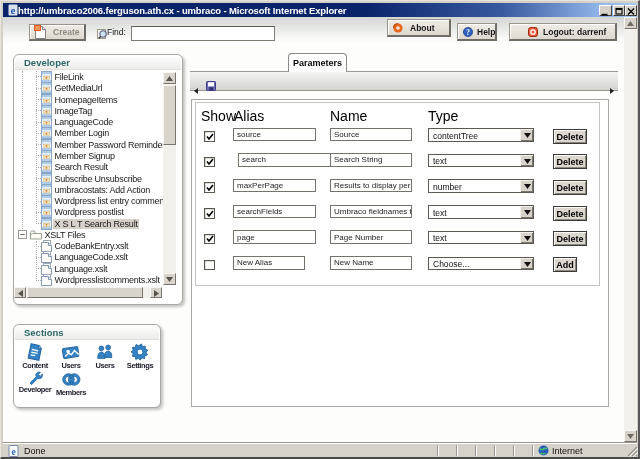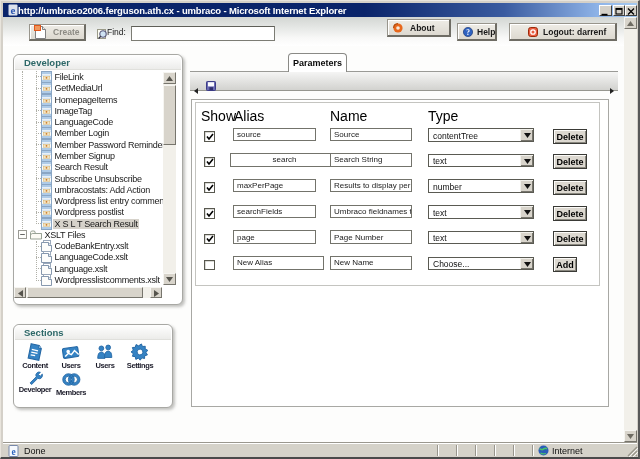--- a/index.html
+++ b/index.html
@@ -457,21 +457,21 @@
       <div class="sbtn2" style="left:136px;top:0;width:12px;height:11px">
             <svg width="5" height="7" viewBox="0 0 5 7" style="display:block;margin:2px auto 0">
               <path d="M0 0 v7 L5 3.5 z" fill="#55534c"></path>
             </svg>
           </div>
       <div class="sbtn2" style="left:13px;top:0;width:116px;height:11px"></div>
     </div>
   </div>
 </div>
 
-<div class="panel" style="left:13px;top:324px;width:160px;height:84px">
+<div class="panel" style="left:13px;top:324px;width:148px;height:84px">
   <div class="phead">Sections</div>
   <div class="sic" style="left:2px;top:17px;width:38px">
         <svg width="22" height="22" viewBox="0 0 22 22" style="">
           <g transform="rotate(12 11 11)">
             <path d="M5 3 h9 l3 3 v13 h-12 z" fill="#3583c4" stroke="#2467a4" stroke-width="1.2"></path>
             <path d="M14 3 v3 h3" fill="#cfe4f5" stroke="#2467a4"></path>
             <path d="M7 9 h7 M7 12 h7 M7 15 h5" stroke="#fff" stroke-width="1.4" fill="none"></path>
           </g>
         </svg>
         <div class="lab">Content</div>
@@ -566,21 +566,21 @@
           <path d="M0 0 h7 l-3.5 5 z" fill="#111"></path>
         </svg>
       </span>
     </div>
     <div class="pbtn" style="left:553px;top:128.5px;width:34px">Delete</div>
     <div class="cb" style="left:204px;top:156.7px">
       <svg width="8" height="8" viewBox="0 0 8 8">
         <path d="M1 3.5 L3 6 L7 1" fill="none" stroke="#000" stroke-width="1.6"></path>
       </svg>
     </div>
-    <input class="fld" style="left: 230px; top: 153.2px; width: 106px; text-align: center;" value="search">
+    <input class="fld" style="left: 238px; top: 153.2px; width: 106px;" value="search">
     <input class="fld" style="left: 330px; top: 153.2px; width: 82px;" value="Search String">
     <div class="sel" style="left:428px;top:153.7px">
       <span class="selt">text</span>
       <span class="selb">
         <svg width="7" height="5" viewBox="0 0 7 5" style="">
           <path d="M0 0 h7 l-3.5 5 z" fill="#111"></path>
         </svg>
       </span>
     </div>
     <div class="pbtn" style="left:553px;top:154.2px;width:34px">Delete</div>
@@ -626,21 +626,21 @@
     <div class="sel" style="left:428px;top:230.8px">
       <span class="selt">text</span>
       <span class="selb">
         <svg width="7" height="5" viewBox="0 0 7 5" style="">
           <path d="M0 0 h7 l-3.5 5 z" fill="#111"></path>
         </svg>
       </span>
     </div>
     <div class="pbtn" style="left:553px;top:231.3px;width:34px">Delete</div>
     <div class="cb" style="left:204px;top:259.5px"></div>
-    <input class="fld" style="left: 233px; top: 256px; width: 91px;" value="New Alias">
+    <input class="fld" style="left: 233px; top: 256px; width: 72px;" value="New Alias">
     <input class="fld" style="left: 330px; top: 256px; width: 82px;" value="New Name">
     <div class="sel" style="left:428px;top:256.5px">
       <span class="selt">Choose...</span>
       <span class="selb">
         <svg width="7" height="5" viewBox="0 0 7 5" style="">
           <path d="M0 0 h7 l-3.5 5 z" fill="#111"></path>
         </svg>
       </span>
     </div>
     <div class="pbtn" style="left:553px;top:257.0px;width:24px">Add</div>

